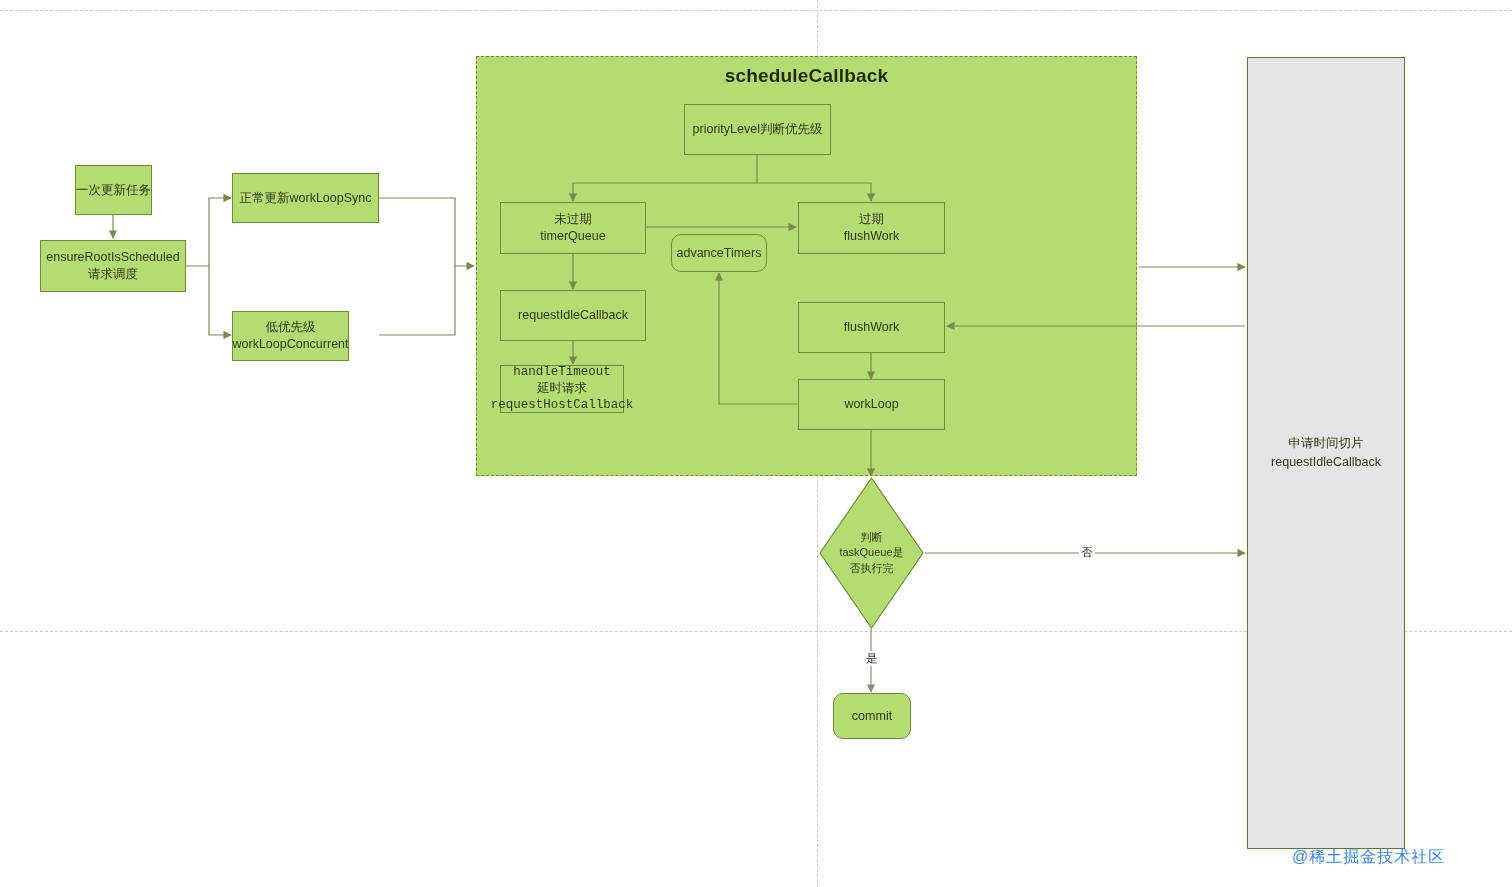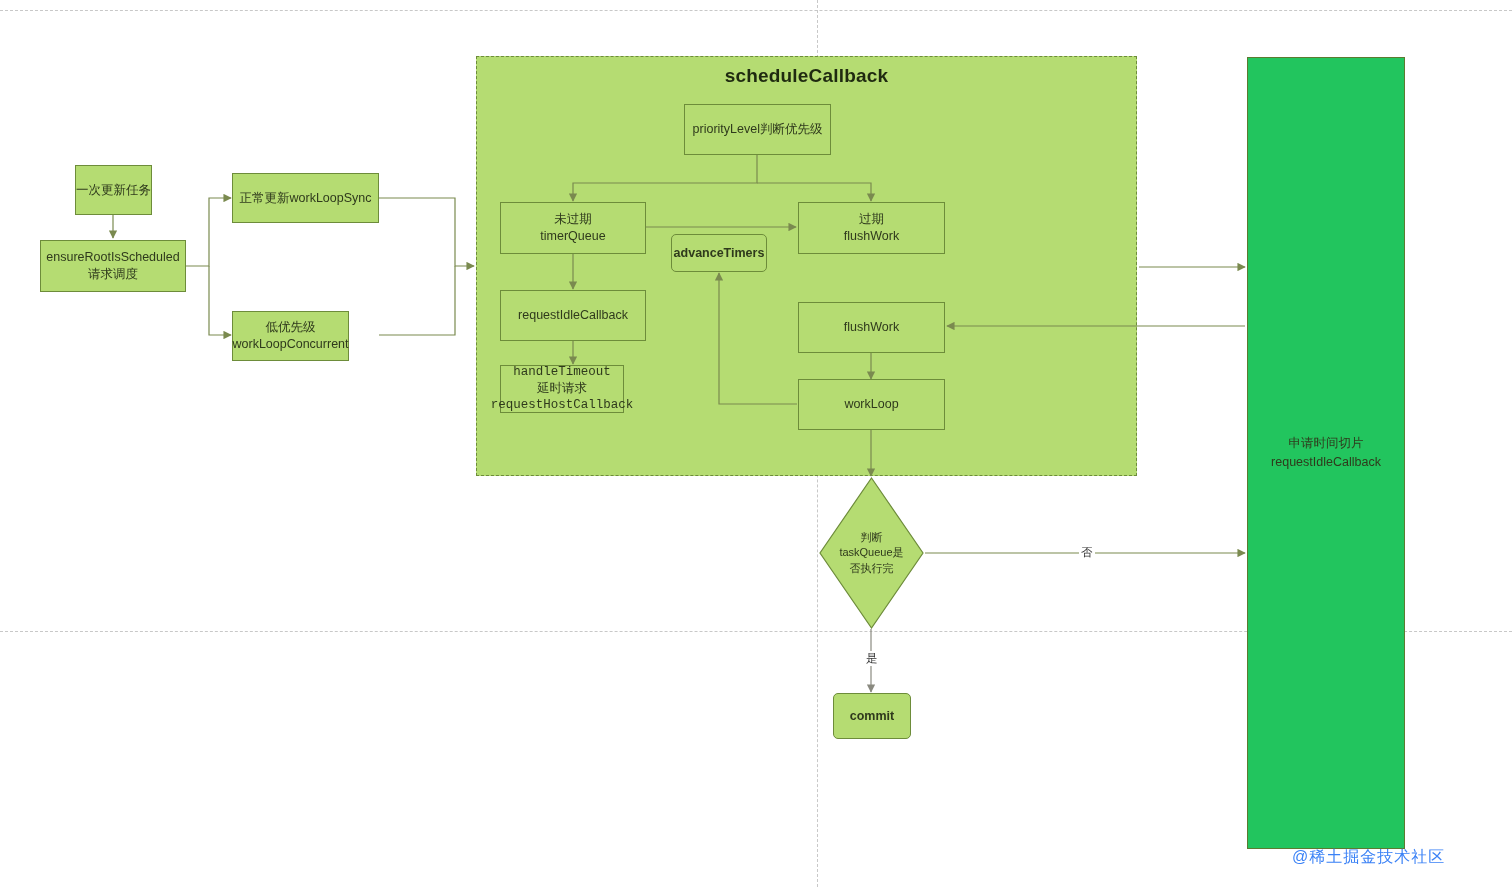--- a/index.html
+++ b/index.html
@@ -38,22 +38,21 @@
     color: #2f3a1c;
     display: flex;
     align-items: center;
     justify-content: center;
     text-align: center;
     font-size: 12.5px;
     line-height: 1.35;
     white-space: pre-line;
   }
   .node.rounded {
-    border-radius: 5px;
-    font-weight: bold;
+    border-radius: 10px;
   }
   .container-group {
     position: absolute;
     box-sizing: border-box;
     background: #b5dc72;
     border: 1px dashed #6d8c3a;
   }
   .container-title {
     position: absolute;
     left: 0;
@@ -61,21 +60,21 @@
     top: 8px;
     text-align: center;
     font-size: 19px;
     font-weight: bold;
     color: #1f2a10;
     letter-spacing: 0.2px;
   }
   .tallbox {
     position: absolute;
     box-sizing: border-box;
-    background: #22c55e;
+    background: #e5e5e5;
     border: 1px solid #5c7a30;
     display: flex;
     align-items: center;
     justify-content: center;
     text-align: center;
     font-size: 12.5px;
     line-height: 1.5;
     color: #2f3a1c;
     white-space: pre-line;
   }

